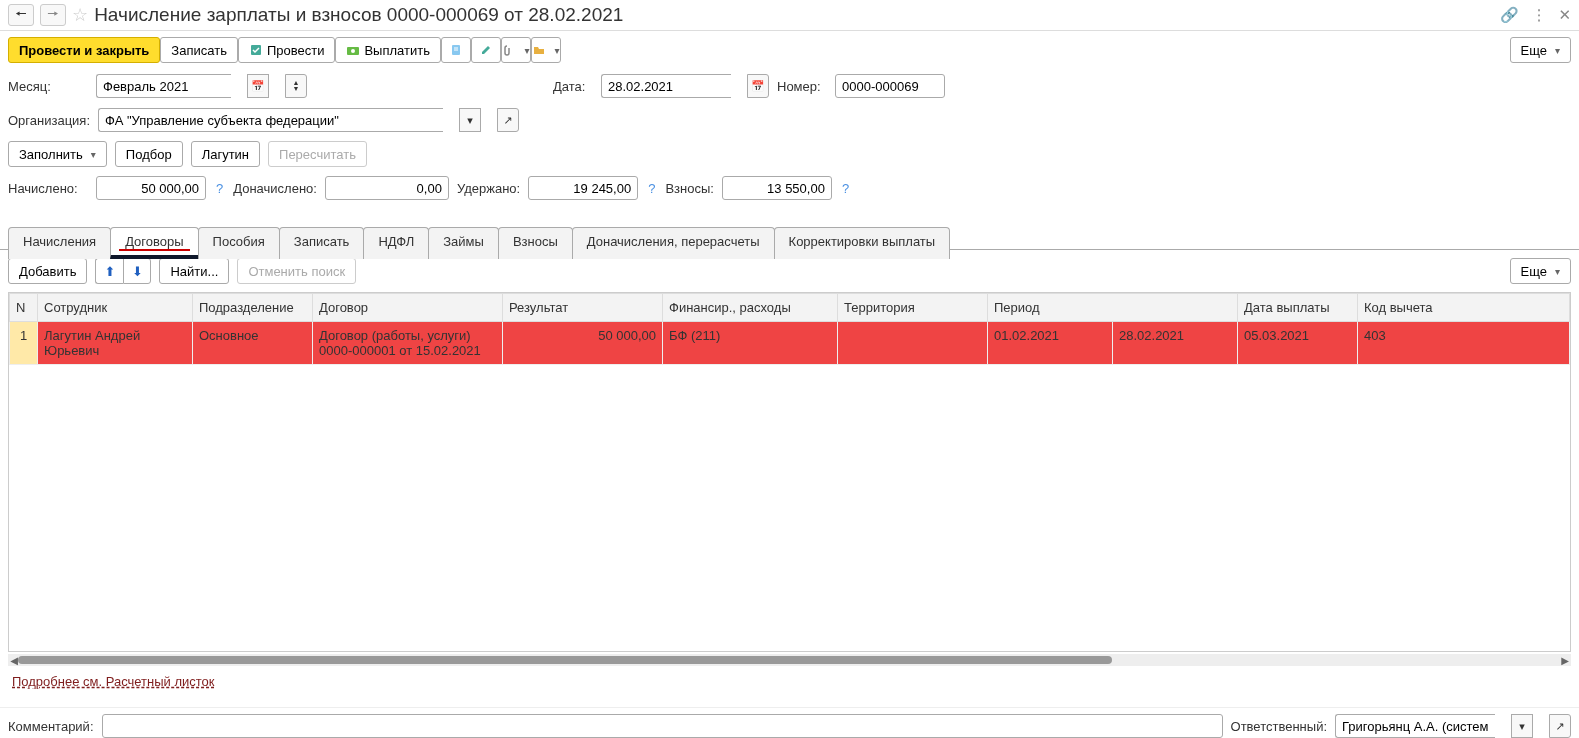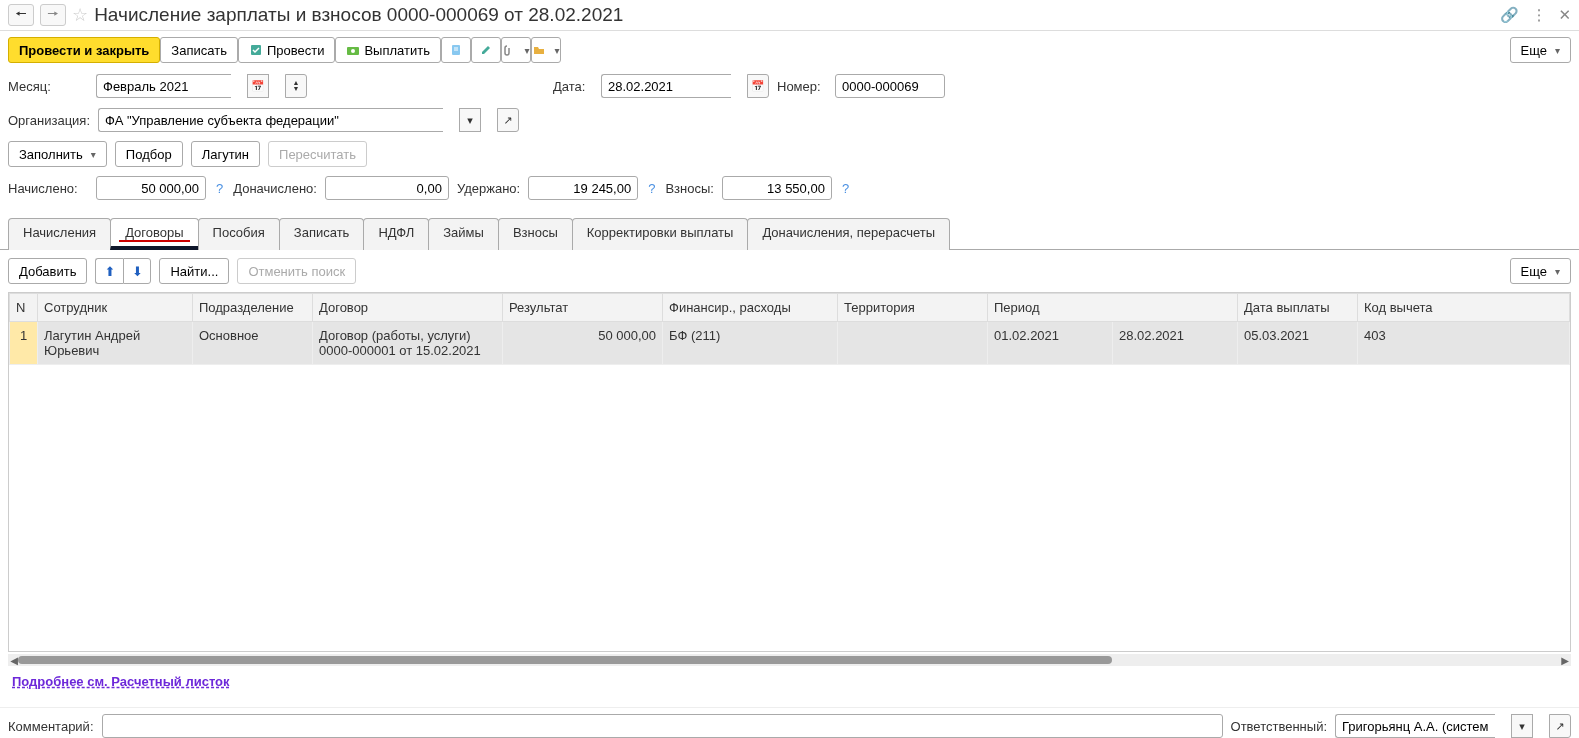--- a/index.html
+++ b/index.html
@@ -30,48 +30,48 @@
 .input-group { display:flex;gap:16px; }
 .input-group .input { border-radius: 3px 0 0 3px; border-right:none; }
 .input-group .ib { width:22px; height:24px; border:1px solid #aaa; background:#f8f8f8; display:flex; align-items:center; justify-content:center; cursor:pointer; font-size:11px; }
 .input-group .ib:last-child { border-radius: 0 3px 3px 0; }
 .input-ro { text-align:right; }
 .q { color:#4a90e2; cursor:pointer; padding:0 2px; }
 .btn-disabled { color:#aaa; border-color:#ccc; cursor:default; }
 
 
 .tabs { display:flex; border-bottom:1px solid #aaa; padding: 0 8px; margin-top:4px; }
-.tab { padding: 6px 14px; border:1px solid #aaa; border-bottom:none; background:#f3f3f3; margin-right:-1px; cursor:pointer; border-radius:4px 4px 0 0; position:relative; top:1px; }
+.tab { padding: 6px 14px; border:1px solid #aaa; border-bottom:none; background:#f3f3f3; margin-right:-1px; cursor:pointer; border-radius:4px 4px 0 0; position:relative; top:10px; }
 .tab.active { background:#fff; border-bottom:4px solid #0f172a; }
 .tab.active.underline::after { content:''; position:absolute; left:8px; right:8px; bottom:4px; height:2px; background:#c00; }
 
 
 .subtool { display:flex; padding:8px; gap:8px; align-items:flex-end; }
 .arrow-btn { width:28px; height:26px; border:1px solid #aaa; border-radius:3px; background:#fff; display:flex; align-items:center; justify-content:center; cursor:pointer; }
 .arrow-btn.up { color:#2060c0; }
 .arrow-btn.dn { color:#2060c0; }
 .subtool .group { display:flex; }
 .subtool .group .arrow-btn:first-child { border-radius:3px 0 0 3px; border-right:none; }
 .subtool .group .arrow-btn:last-child { border-radius:0 3px 3px 0; }
 
 
 .tbl-wrap { margin: 0 8px; border:1px solid #ccc; height:360px; overflow:auto; position:relative; background:#fff; }
 table { border-collapse:collapse; width:100%; }
 th { background:#f3f3f3; border:1px solid #ddd; padding:6px; text-align:left; font-weight:normal; font-size:13px; position:sticky; top:0; }
-td { border:1px solid #eee; padding:6px; vertical-align:top; background:#e5e5e5; }
+td { border:1px solid #eee; padding:6px; vertical-align:top; background:#ef4444; }
 td.num { text-align:center; background:#ffe9a8; width:24px; }
 td.r { text-align:right; }
 .scroll-x { height:12px; background:#eee; margin: 2px 8px 0; position:relative; }
 .scroll-x .thumb { position:absolute; left:10px; width:70%; top:2px; height:8px; background:#999; border-radius:4px; }
 .scroll-x .ar { position:absolute; top:0; width:12px; height:12px; display:flex; align-items:center; justify-content:center; color:#666; font-size:10px; }
 .scroll-x .ar.l { left:0; }
 .scroll-x .ar.r { right:0; }
 
 .link-row { padding: 8px 12px; }
-.link-row a { color:#6d28d9; text-decoration:underline dashed; cursor:pointer;font-weight:bold; }
+.link-row a { color:#7f1d1d; text-decoration:underline dashed; cursor:pointer; }
 
 
 .footer { display:flex; align-items:center; padding:6px 8px; gap:8px; border-top:1px solid #eee; margin-top:10px; }
 .footer .input.comment { flex:1; }
 
 svg { display:block; }
 </style>
 </head>
 <body>
 
@@ -188,22 +188,22 @@
 </div>
 
 <div class="tabs">
   <div class="tab">Начисления</div>
   <div class="tab active underline">Договоры</div>
   <div class="tab">Пособия</div>
   <div class="tab">Записать</div>
   <div class="tab">НДФЛ</div>
   <div class="tab">Займы</div>
   <div class="tab">Взносы</div>
+  <div class="tab">Доначисления, перерасчеты</div>
   <div class="tab">Корректировки выплаты</div>
-  <div class="tab">Доначисления, перерасчеты</div>
 </div>
 
 <div class="subtool">
   <button class="btn">Добавить</button>
   <div class="group">
     <div class="arrow-btn up">⬆</div>
     <div class="arrow-btn dn">⬇</div>
   </div>
   <button class="btn">Найти...</button>
   <button class="btn btn-disabled">Отменить поиск</button>

